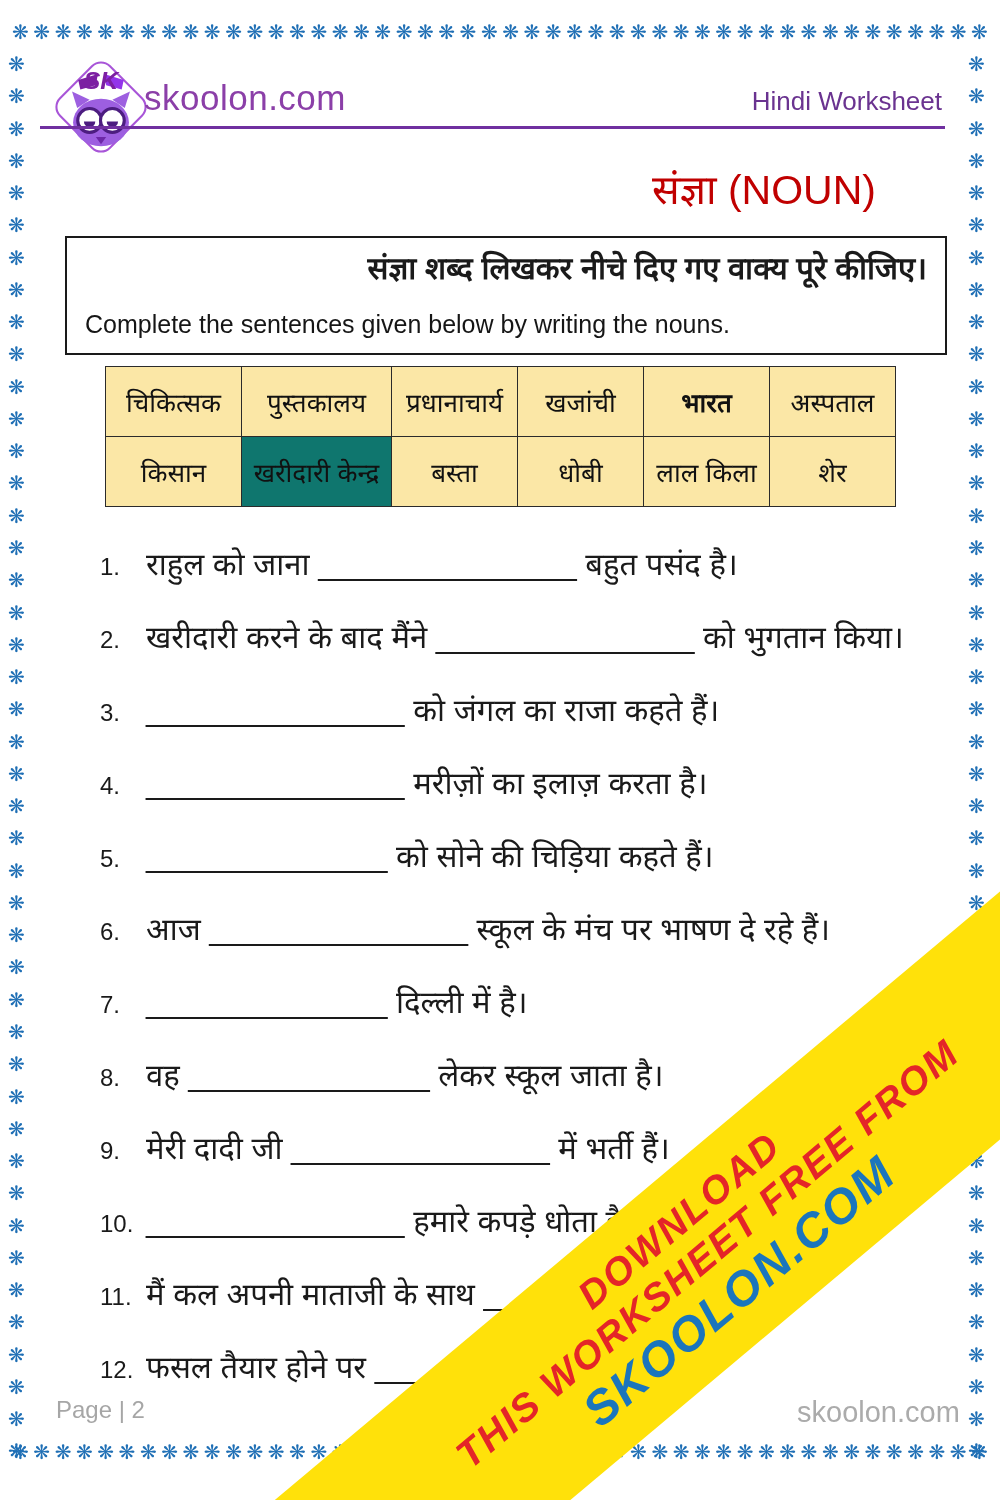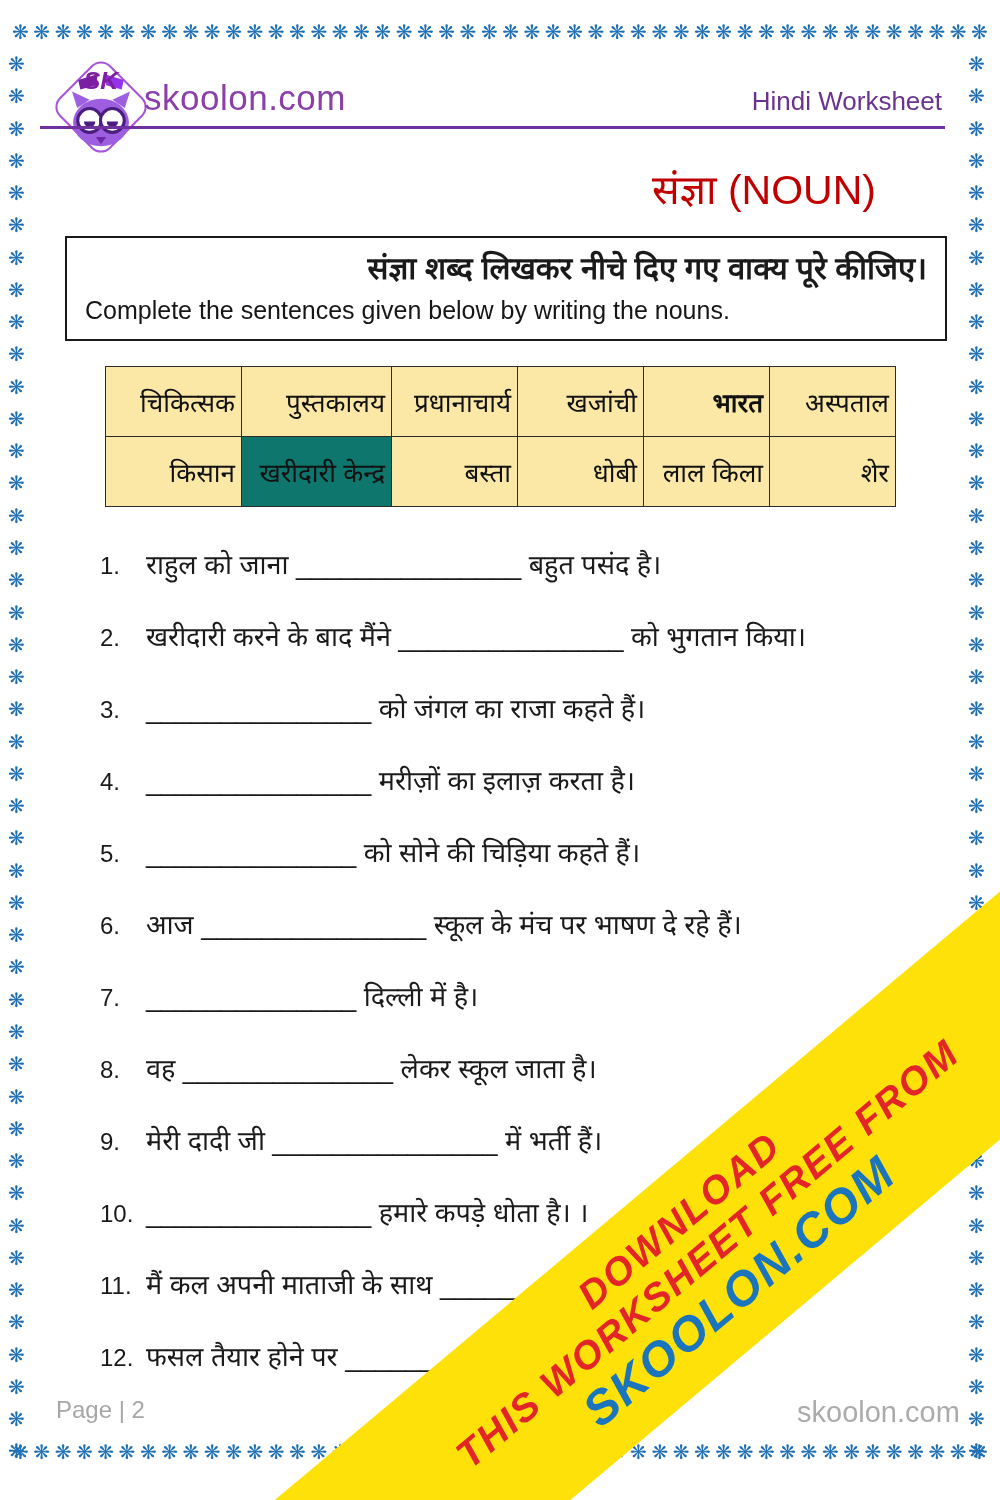--- a/index.html
+++ b/index.html
@@ -24,35 +24,35 @@
   #header-rule{position:absolute;left:40px;top:126px;width:905px;height:3px;background:#7030A0;z-index:2;}
 
   
   #title{position:absolute;left:0;top:160px;width:876px;text-align:right;
     font-size:41px;color:#C00000;z-index:2;}
 
   
   #instruction{position:absolute;left:65px;top:236px;width:842px;z-index:2;
     border:2.5px solid #1a1a1a;padding:10px 18px 14px 18px;background:#fff;}
   #instr-hi{font-size:31px;font-weight:bold;line-height:1.35;text-align:right;}
-  #instr-en{font-size:25px;color:#161616;margin-top:6px;}
+  #instr-en{font-size:25px;color:#161616;margin-top:20px;}
 
   
   #word-bank-wrap{position:absolute;left:105px;top:366px;z-index:2;}
   table#word-bank{border-collapse:collapse;}
   #word-bank td{
     background:#FBE7A6;border:1.8px solid #2b2b2b;height:69px;
-    text-align:right;vertical-align:middle;font-size:26px;color:#111;padding:0 6px;
+    text-align:center;vertical-align:middle;font-size:26px;color:#111;padding:0 6px;
   }
 
   
   #question-list{position:absolute;left:100px;top:548px;width:840px;z-index:2;}
   .q{display:flex;align-items:baseline;margin-bottom:37px;line-height:34px;}
   .qnum{width:46px;flex:0 0 46px;font-size:24px;color:#1a1a1a;}
-  .qtext{font-size:27px;color:#1a1a1a;white-space:nowrap;}
+  .qtext{font-size:31px;color:#1a1a1a;white-space:nowrap;}
 
   
   #banner{
     position:absolute;left:61px;top:1163px;width:1300px;height:190px;
     transform:rotate(-40deg);z-index:5;
     display:flex;flex-direction:column;align-items:center;justify-content:center;
     text-align:center;
   }
   #banner .bl{font-style:italic;font-weight:800;letter-spacing:2px;line-height:1.12;}
   #banner-line1,#banner-line2{font-size:39px;}

